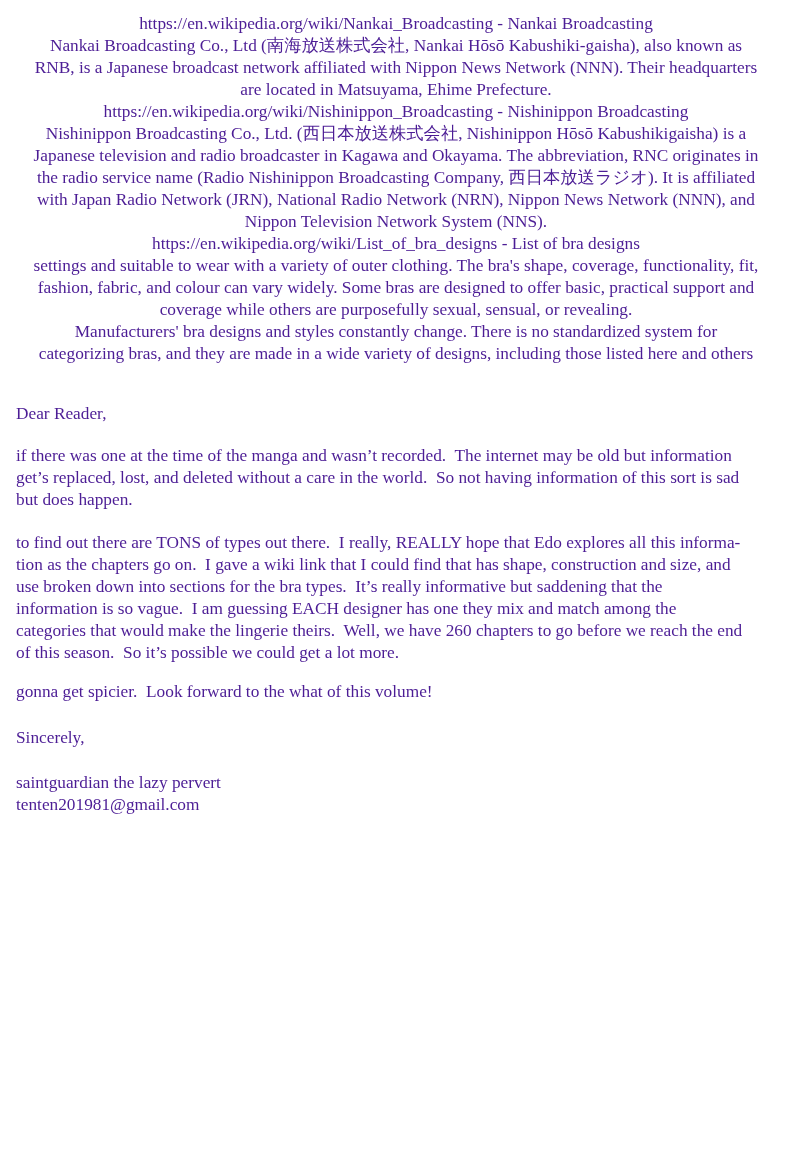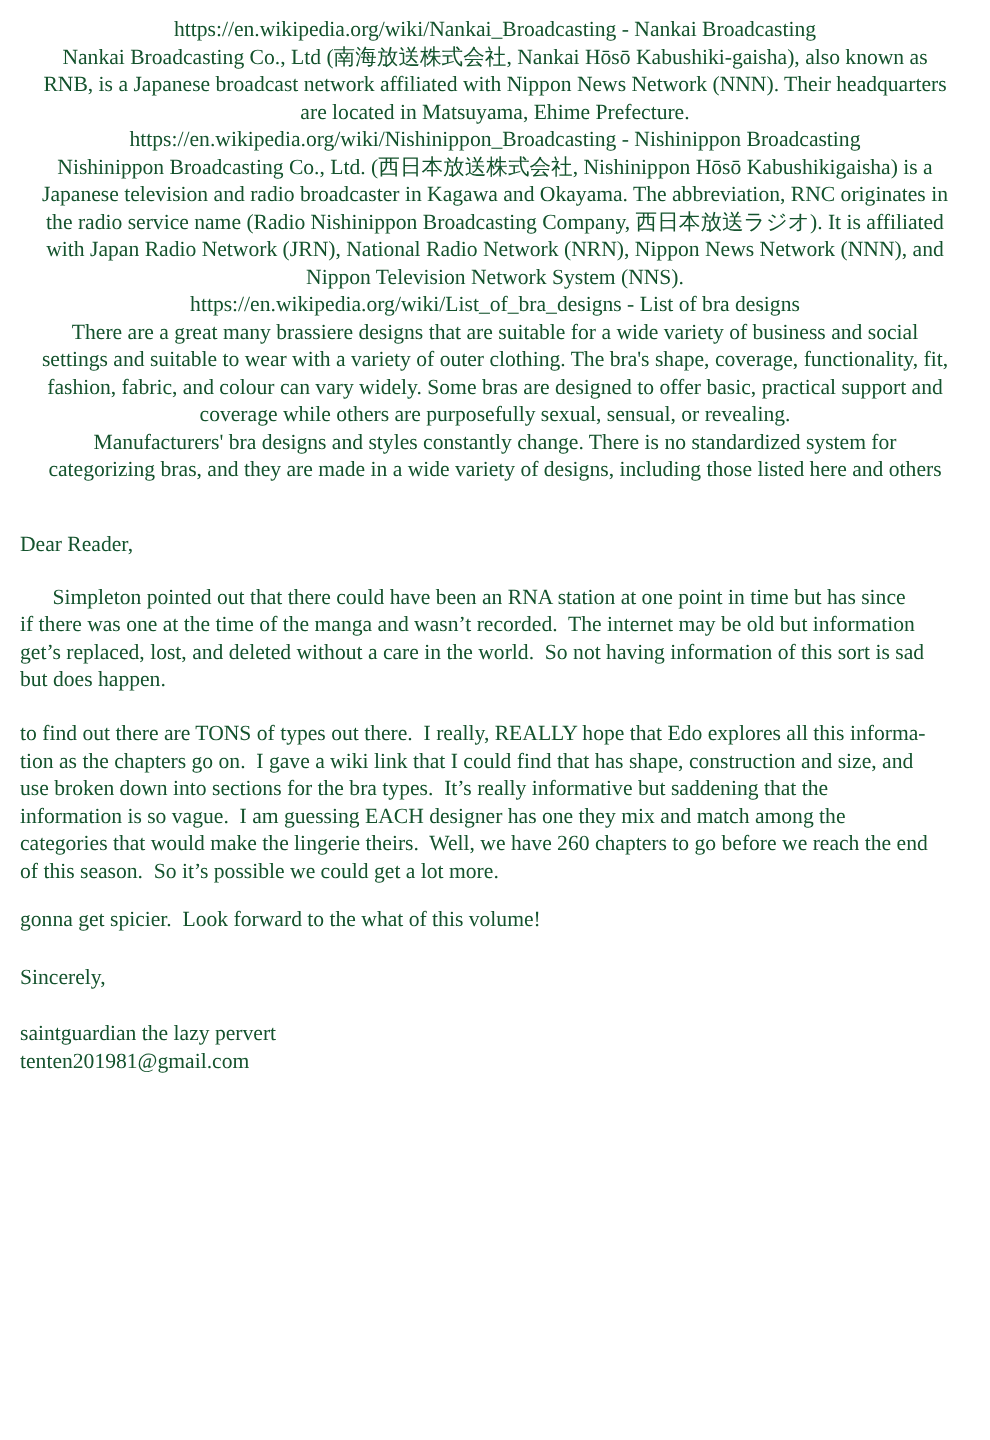--- a/index.html
+++ b/index.html
@@ -36,46 +36,44 @@
   .salutation { margin-top: 38px; }
   .para-1 { margin-top: 20px; }
   .para-2 { margin-top: 21px; }
   .para-3 { margin-top: 17px; }
   .closing { margin-top: 24px; }
   .signature-block { margin-top: 23px; }
 </style>
 </head>
 <body>
 
-<div class="page" style="background: rgb(255, 255, 255); color: #14532d;">
+<div class="page" style="background: rgb(255, 255, 255); color: #4c1d95;">
 
   <div class="wiki-block">
     <div class="line">https://en.wikipedia.org/wiki/Nankai_Broadcasting - Nankai Broadcasting</div>
     <div class="line">Nankai Broadcasting Co., Ltd (南海放送株式会社, Nankai Hōsō Kabushiki-gaisha), also known as</div>
     <div class="line">RNB, is a Japanese broadcast network affiliated with Nippon News Network (NNN). Their headquarters</div>
     <div class="line">are located in Matsuyama, Ehime Prefecture.</div>
     <div class="line">https://en.wikipedia.org/wiki/Nishinippon_Broadcasting - Nishinippon Broadcasting</div>
     <div class="line">Nishinippon Broadcasting Co., Ltd. (西日本放送株式会社, Nishinippon Hōsō Kabushikigaisha) is a</div>
     <div class="line">Japanese television and radio broadcaster in Kagawa and Okayama. The abbreviation, RNC originates in</div>
     <div class="line">the radio service name (Radio Nishinippon Broadcasting Company, 西日本放送ラジオ). It is affiliated</div>
     <div class="line">with Japan Radio Network (JRN), National Radio Network (NRN), Nippon News Network (NNN), and</div>
     <div class="line">Nippon Television Network System (NNS).</div>
     <div class="line">https://en.wikipedia.org/wiki/List_of_bra_designs - List of bra designs</div>
-    <div class="line">There are a great many brassiere designs that are suitable for a wide variety of business and social</div>
     <div class="line">settings and suitable to wear with a variety of outer clothing. The bra's shape, coverage, functionality, fit,</div>
     <div class="line">fashion, fabric, and colour can vary widely. Some bras are designed to offer basic, practical support and</div>
     <div class="line">coverage while others are purposefully sexual, sensual, or revealing.</div>
     <div class="line">Manufacturers' bra designs and styles constantly change. There is no standardized system for</div>
     <div class="line">categorizing bras, and they are made in a wide variety of designs, including those listed here and others</div>
   </div>
 
   <div class="line letter-line salutation">Dear Reader,</div>
 
   <div class="paragraph para-1">
-    <div class="line letter-line indent">Simpleton pointed out that there could have been an RNA station at one point in time but has since</div>
     <div class="line letter-line">if there was one at the time of the manga and wasn’t recorded.  The internet may be old but information</div>
     <div class="line letter-line">get’s replaced, lost, and deleted without a care in the world.  So not having information of this sort is sad</div>
     <div class="line letter-line">but does happen.</div>
   </div>
 
   <div class="paragraph para-2">
     <div class="line letter-line">to find out there are TONS of types out there.  I really, REALLY hope that Edo explores all this informa-</div>
     <div class="line letter-line">tion as the chapters go on.  I gave a wiki link that I could find that has shape, construction and size, and</div>
     <div class="line letter-line">use broken down into sections for the bra types.  It’s really informative but saddening that the</div>
     <div class="line letter-line">information is so vague.  I am guessing EACH designer has one they mix and match among the</div>

